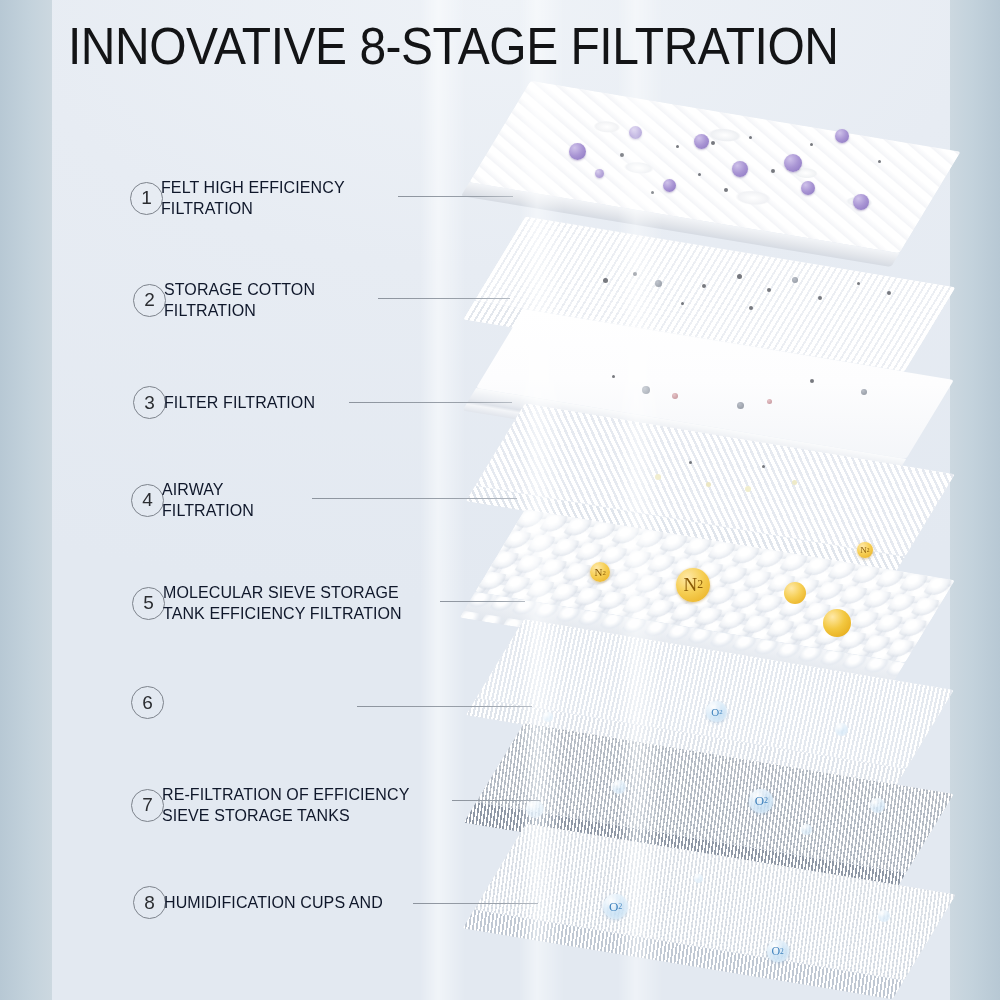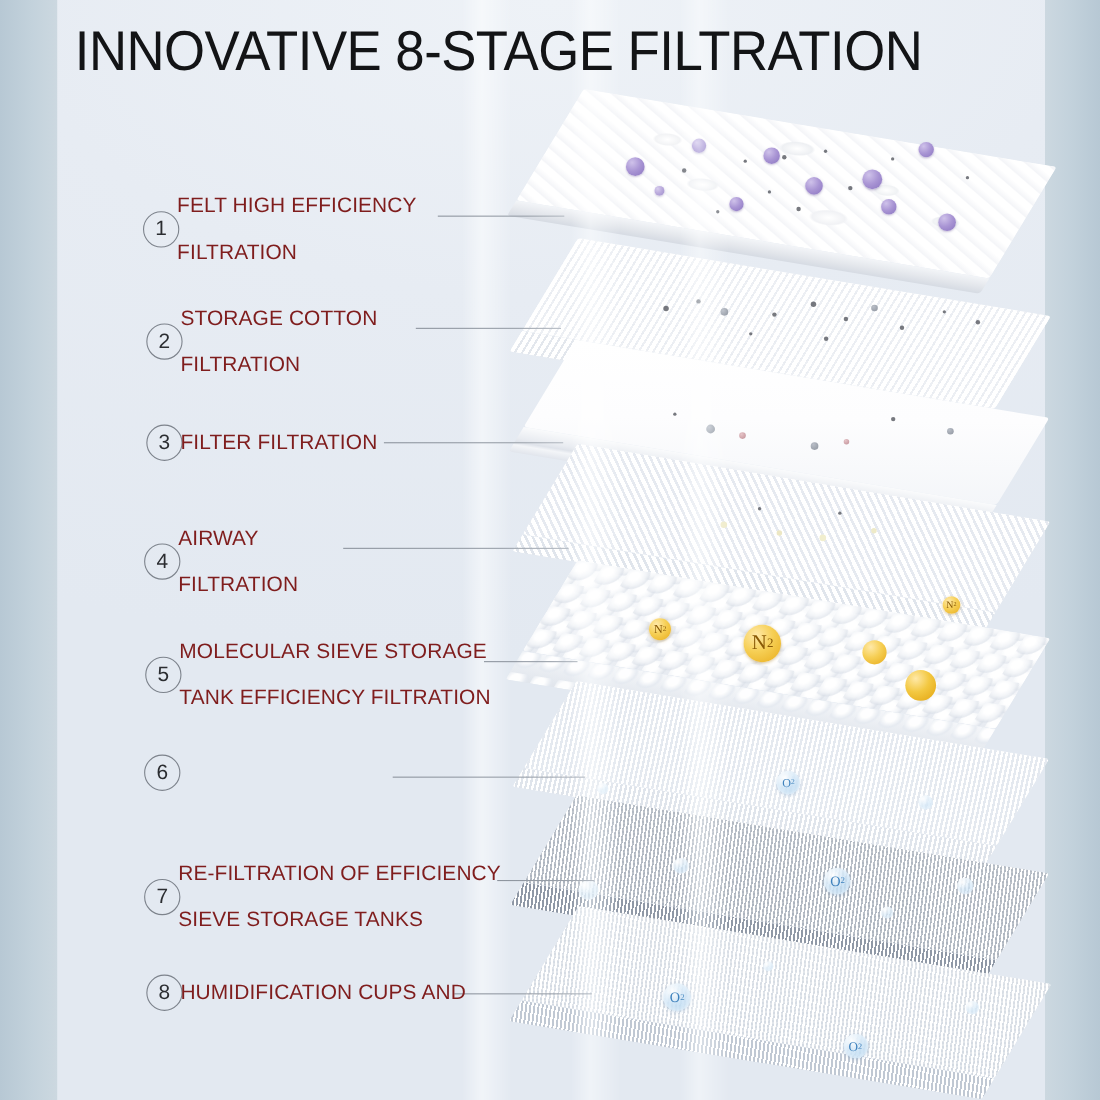--- a/index.html
+++ b/index.html
@@ -223,27 +223,27 @@
     width:33px; height:33px; flex:0 0 33px;
     border:1.4px solid #7d838c;
     border-radius:50%;
     display:flex; align-items:center; justify-content:center;
     font-size:19px; color:#2b2d31;
     background:transparent;
     font-family:"Liberation Sans",sans-serif;
   }
   .callout-text {
     margin-left:-2px;
-    font-size:19px;
+    font-size:16px;
     line-height:21px;
-    color:#7f1d1d;
+    color:#0f172a;
     letter-spacing:.1px;
     position:relative; z-index:2;
   }
-  .callout-text .l2 { display:block;margin-top:21px; }
+  .callout-text .l2 { display:block; }
   .leader {
     position:absolute;
     height:1px;
     background:linear-gradient(90deg,#8d949e 0%,#9aa1aa 70%,#b6bcc4 100%);
   }
 </style>
 </head>
 <body>
 
 <div id="poster">

